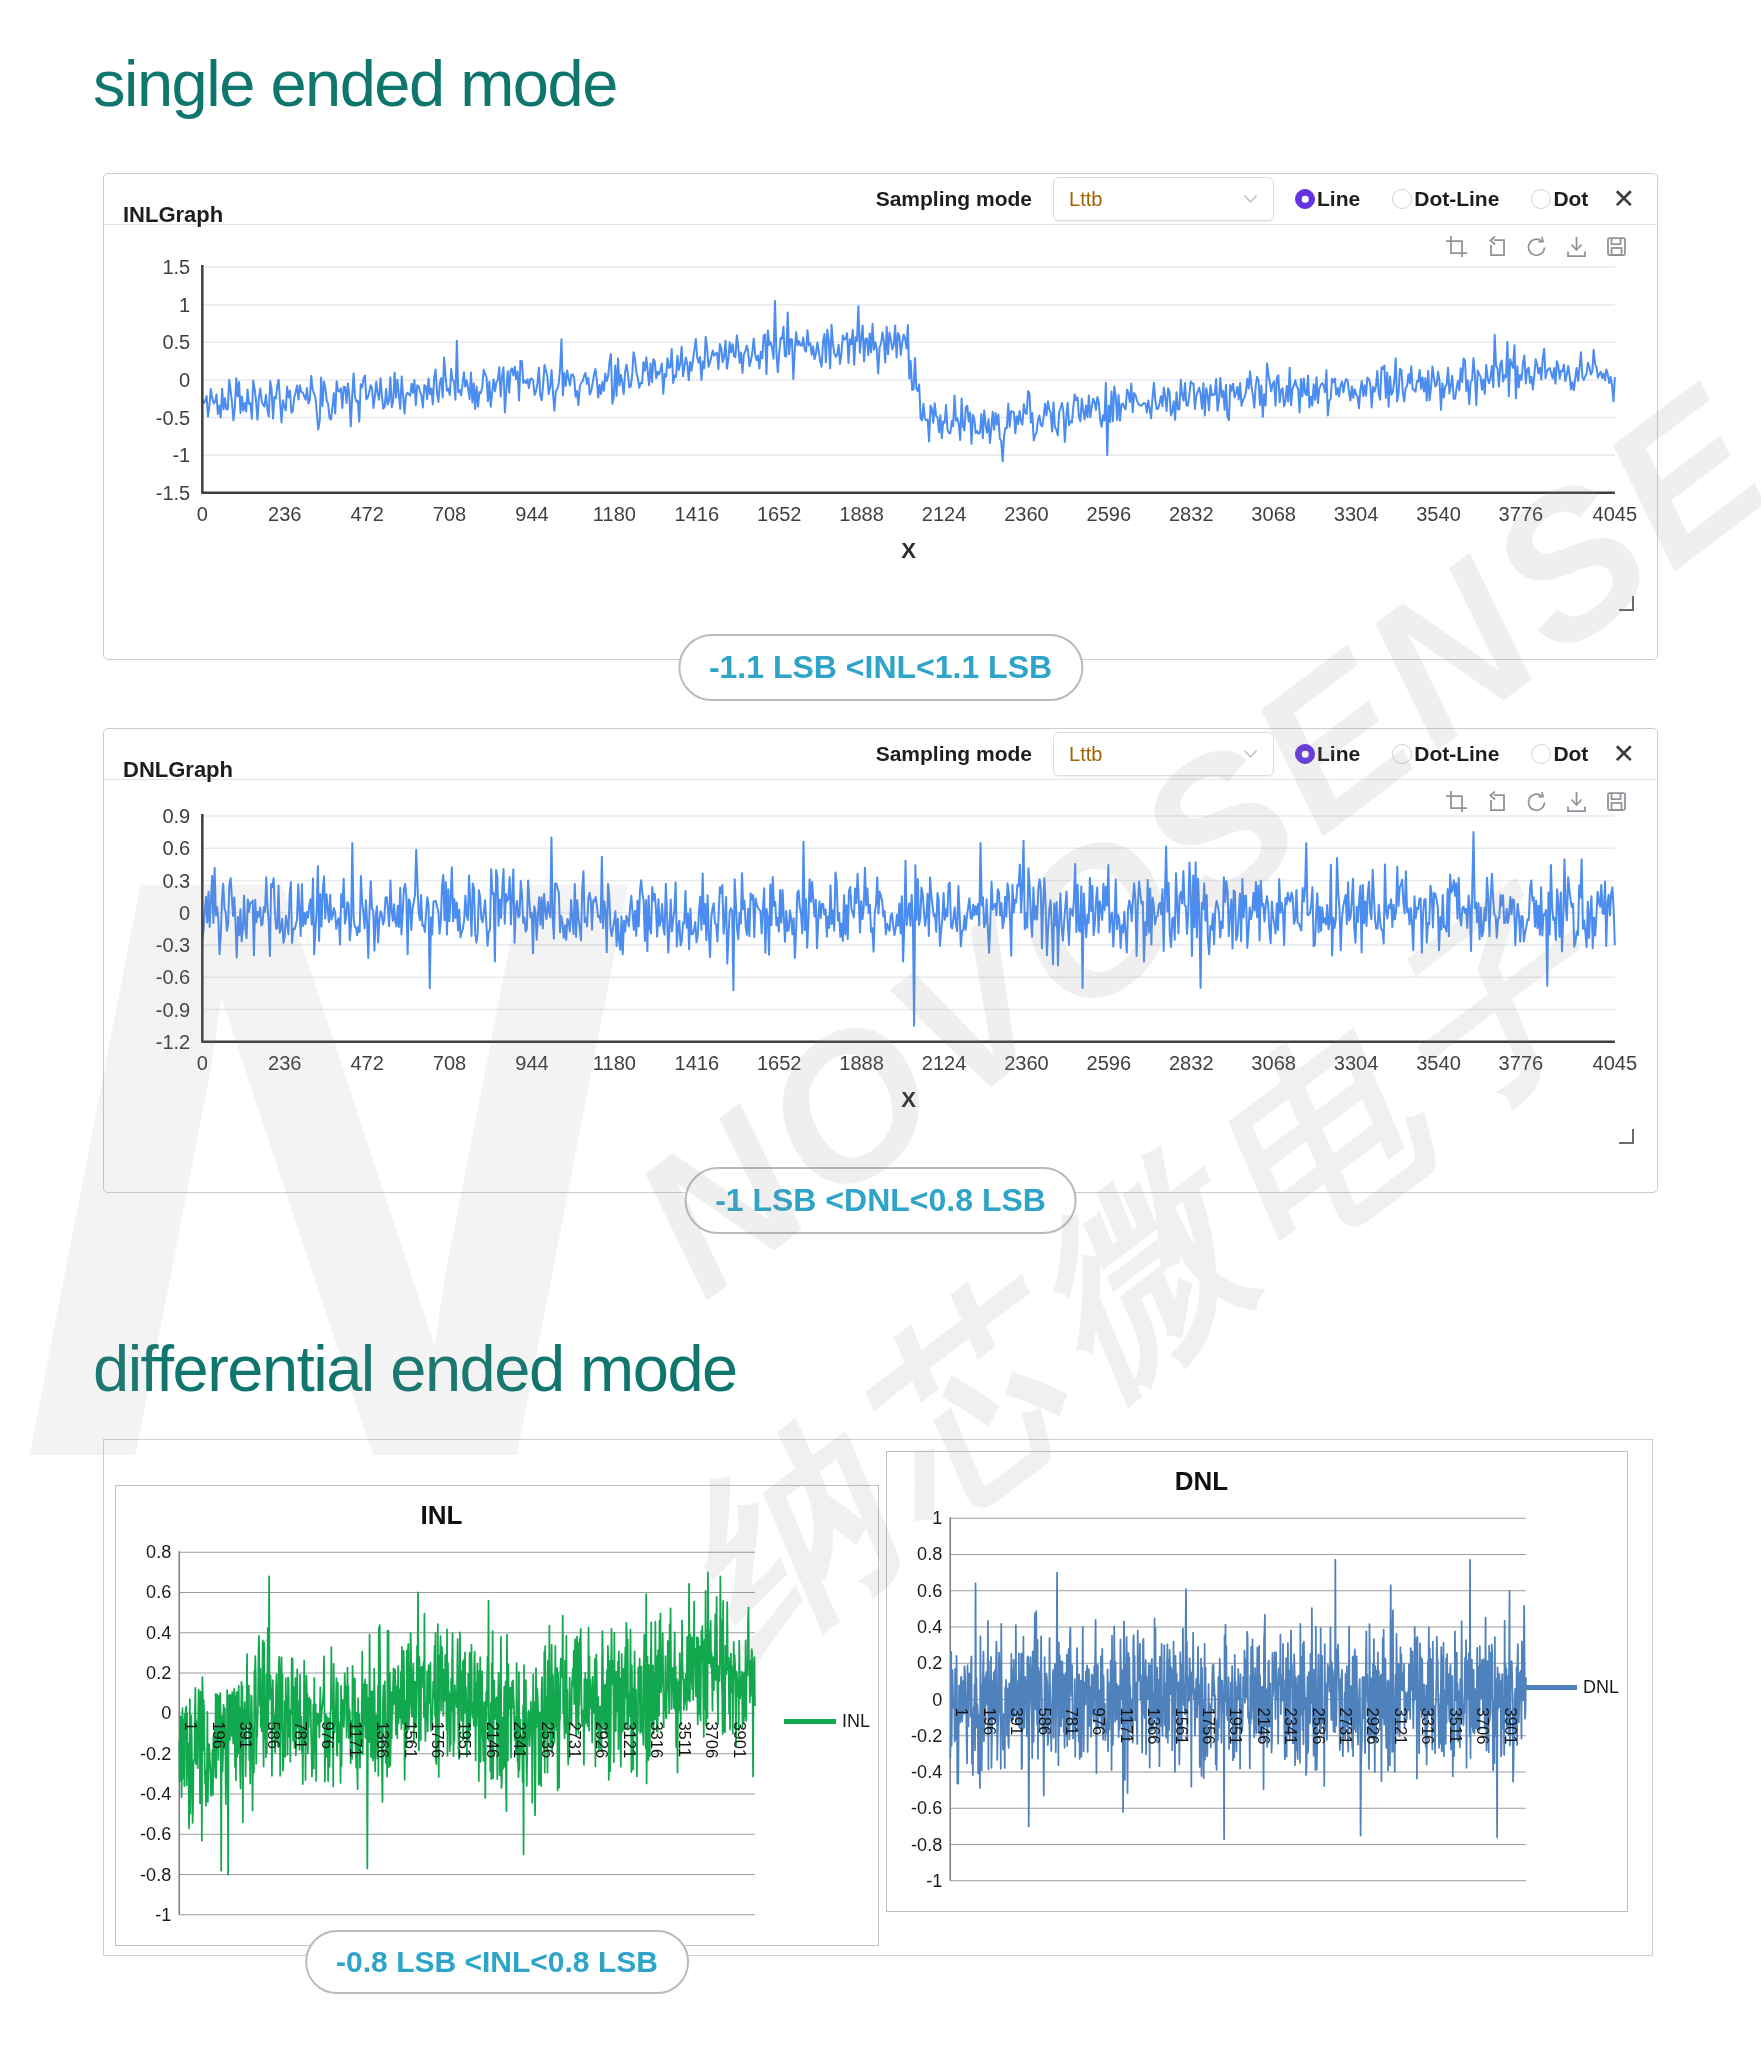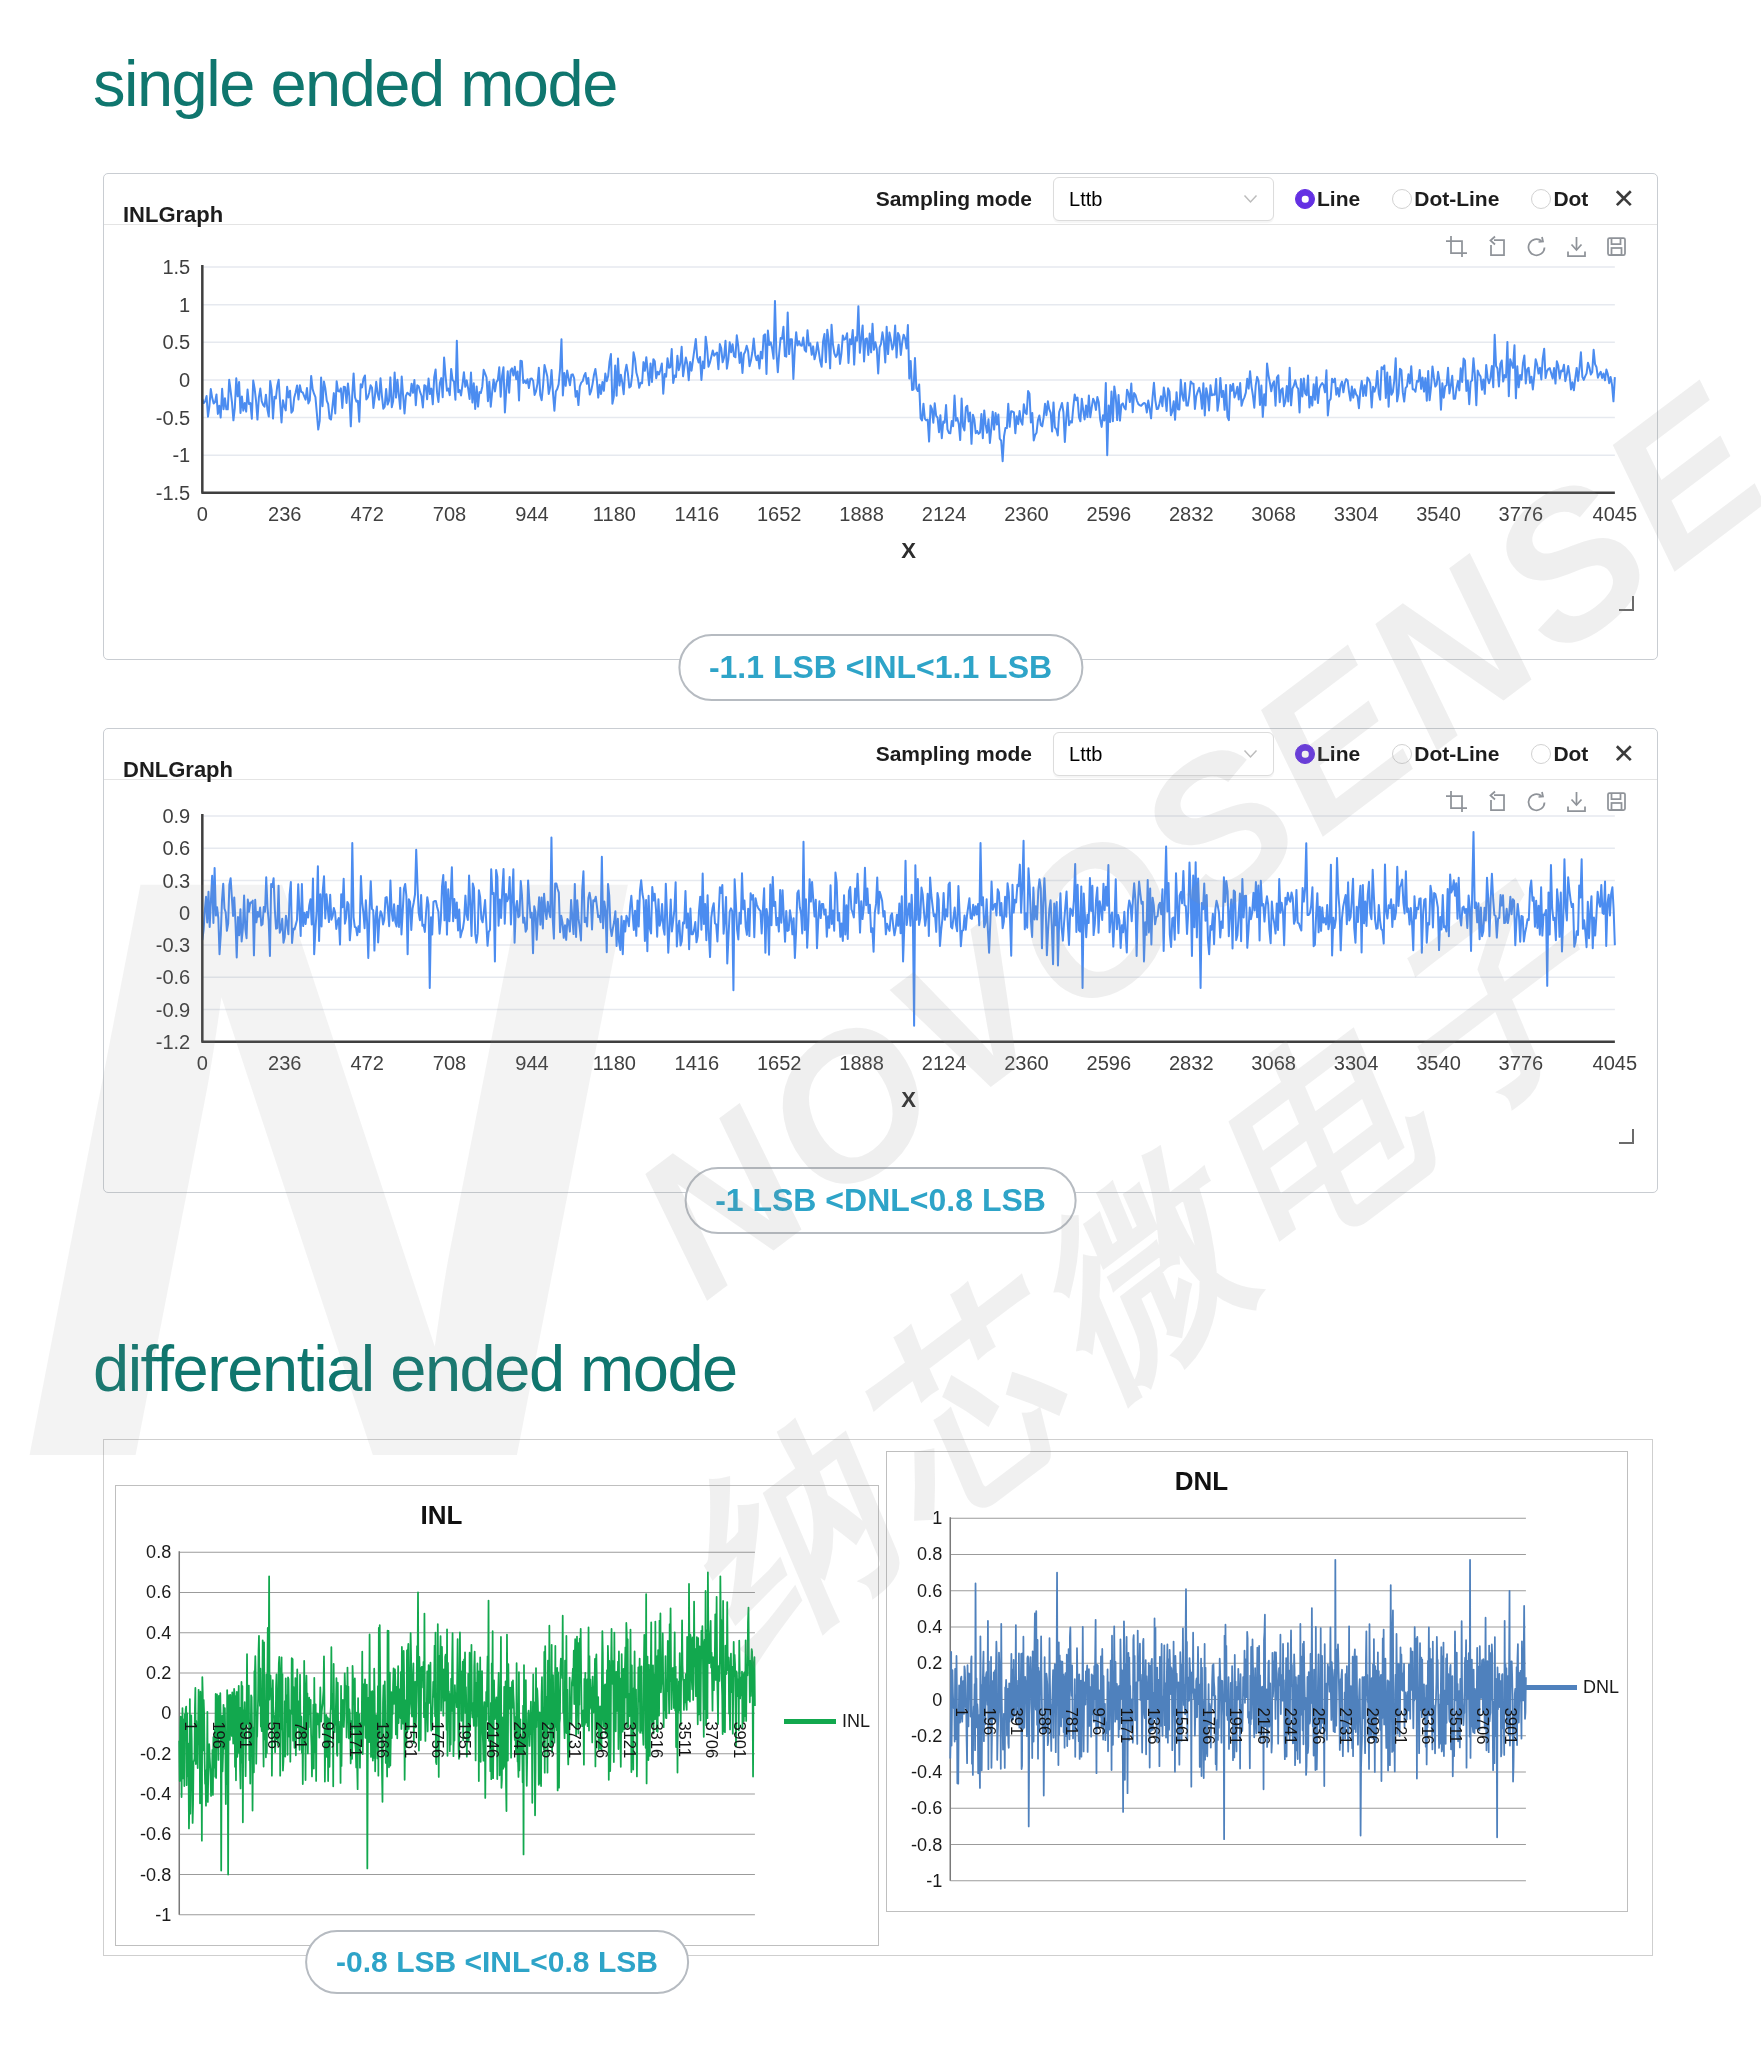--- a/index.html
+++ b/index.html
@@ -17,21 +17,21 @@
   
   .panel{position:absolute;background:#fff;border:1.5px solid #c9cdd2;border-radius:5px;box-sizing:border-box;}
   .panel-header{position:absolute;left:0;right:0;top:0;height:50px;display:flex;align-items:center;
                 padding:0 19px;gap:21px;border-bottom:1.5px solid #e4e4e4;}
   .panel-title{font-size:22px;font-weight:700;color:#1d1d1d;margin-top:32px;}
   .spacer{flex:1;}
   .samp-label{font-size:21px;font-weight:700;color:#1d1d1d;}
   .dropdown{width:221px;height:44px;border:1px solid #dcdcdc;border-radius:6px;background:#fff;
             display:flex;align-items:center;justify-content:space-between;padding:0 15px;box-sizing:border-box;
             box-shadow:0 1.5px 1px rgba(0,0,0,0.04);}
-  .dropdown-value{font-size:20px;color:#000000;}
+  .dropdown-value{font-size:20px;color:#a16207;}
   .radio-group{display:flex;align-items:center;gap:32px;}
   .radio-item{display:flex;align-items:center;gap:2px;}
   .radio{width:20px;height:20px;border-radius:50%;border:1.5px solid #d2d2d2;background:#fff;box-sizing:border-box;position:relative;}
   .radio.on{background:#6431e3;border-color:#6431e3;}
   .radio.on::after{content:'';position:absolute;left:50%;top:50%;width:6.5px;height:6.5px;border-radius:50%;
                    background:#fff;transform:translate(-50%,-50%);}
   .radio-label{font-size:21px;font-weight:700;color:#1d1d1d;}
   .close-btn{font-size:27px;color:#3c3c3c;line-height:1;padding:0 3px;cursor:default;}
   .toolbar{position:absolute;top:61px;right:29px;display:flex;gap:17px;color:#8f9399;}
   .toolbar svg{width:23px;height:23px;display:block;}

